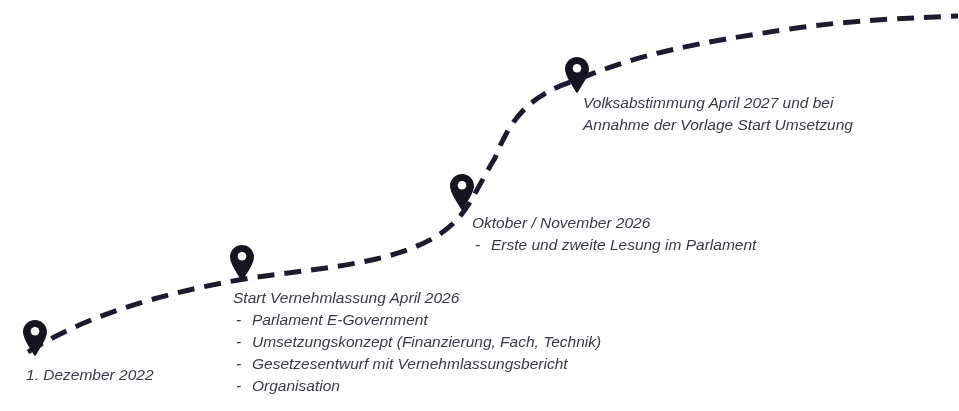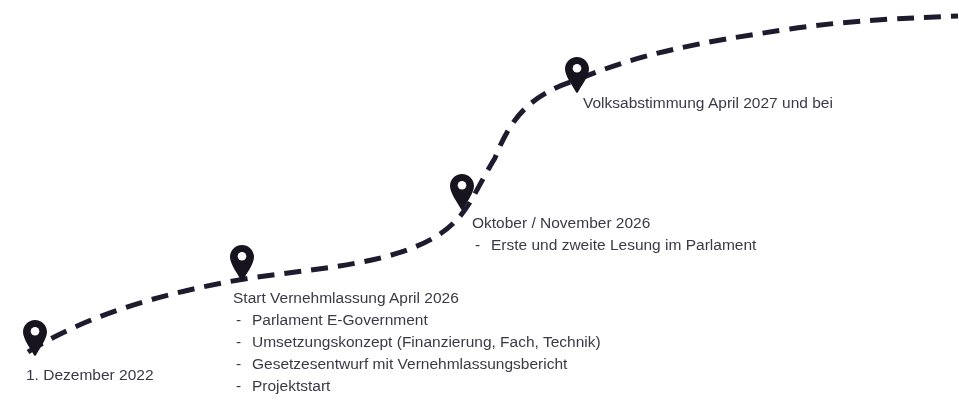--- a/index.html
+++ b/index.html
@@ -23,20 +23,21 @@
     width: 24px;
     height: 36px;
   }
   .pin-1 { left: 23px;  top: 320px; }
   .pin-2 { left: 230px; top: 245px; }
   .pin-3 { left: 450px; top: 174px; }
   .pin-4 { left: 565px; top: 57px;  }
   .label {
     position: absolute;
     white-space: nowrap;
+    font-style: italic;
   }
   .label-1 { left: 26px;  top: 364px; }
   .label-2 { left: 233px; top: 287px; }
   .label-3 { left: 472px; top: 212px; }
   .label-4 { left: 583px; top: 92px;  }
   .bullet {
     display: flex;
     padding-left: 3px;
   }
   .bullet-dash {
@@ -86,29 +87,30 @@
     <div class="bullet">
       <span class="bullet-dash">-</span>
       <span>Umsetzungskonzept (Finanzierung, Fach, Technik)</span>
     </div>
     <div class="bullet">
       <span class="bullet-dash">-</span>
       <span>Gesetzesentwurf mit Vernehmlassungsbericht</span>
     </div>
     <div class="bullet">
       <span class="bullet-dash">-</span>
-      <span>Projektstart</span>
+      <span>Organisation</span>
     </div>
   </div>
 
   <div class="label label-3">
     <div>Oktober / November 2026</div>
     <div class="bullet">
       <span class="bullet-dash">-</span>
       <span>Erste und zweite Lesung im Parlament</span>
     </div>
   </div>
 
   <div class="label label-4">
     <div>Volksabstimmung April 2027 und bei</div>
+    <div>Annahme der Vorlage Start Umsetzung</div>
   </div>
 
 </div>
 
 </body></html>

